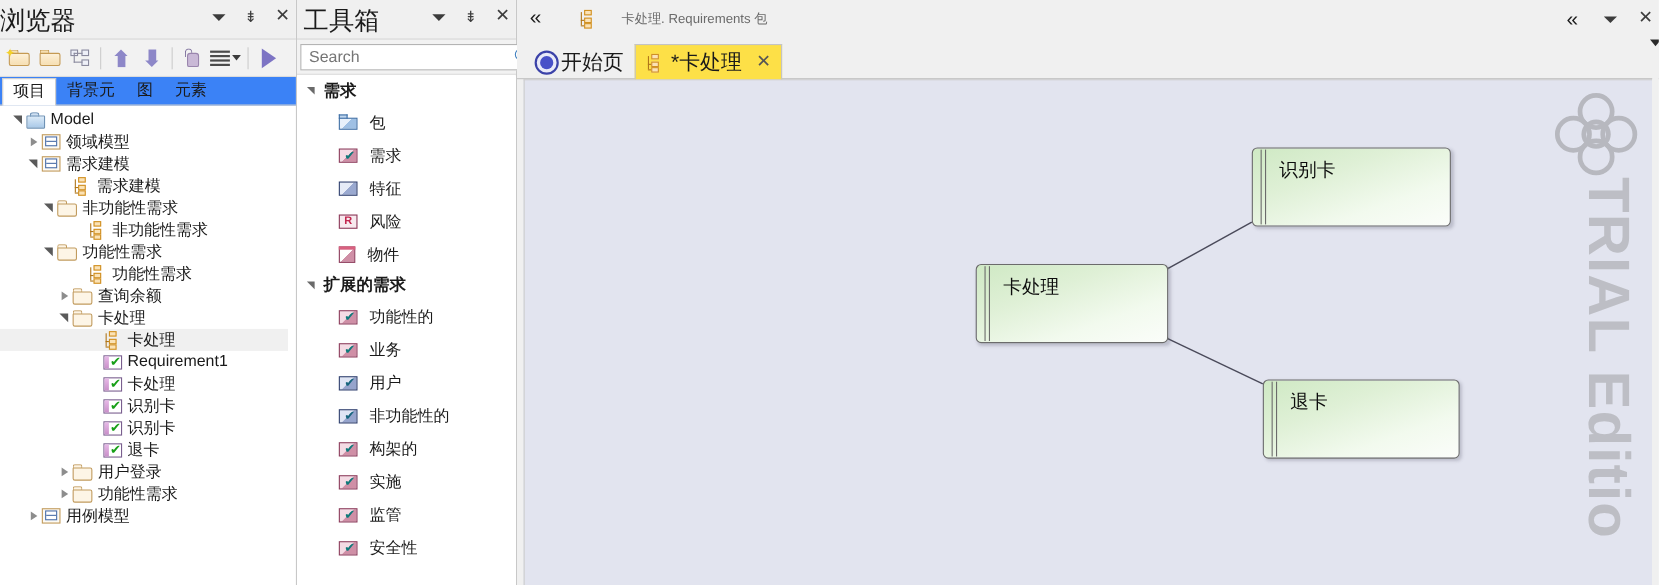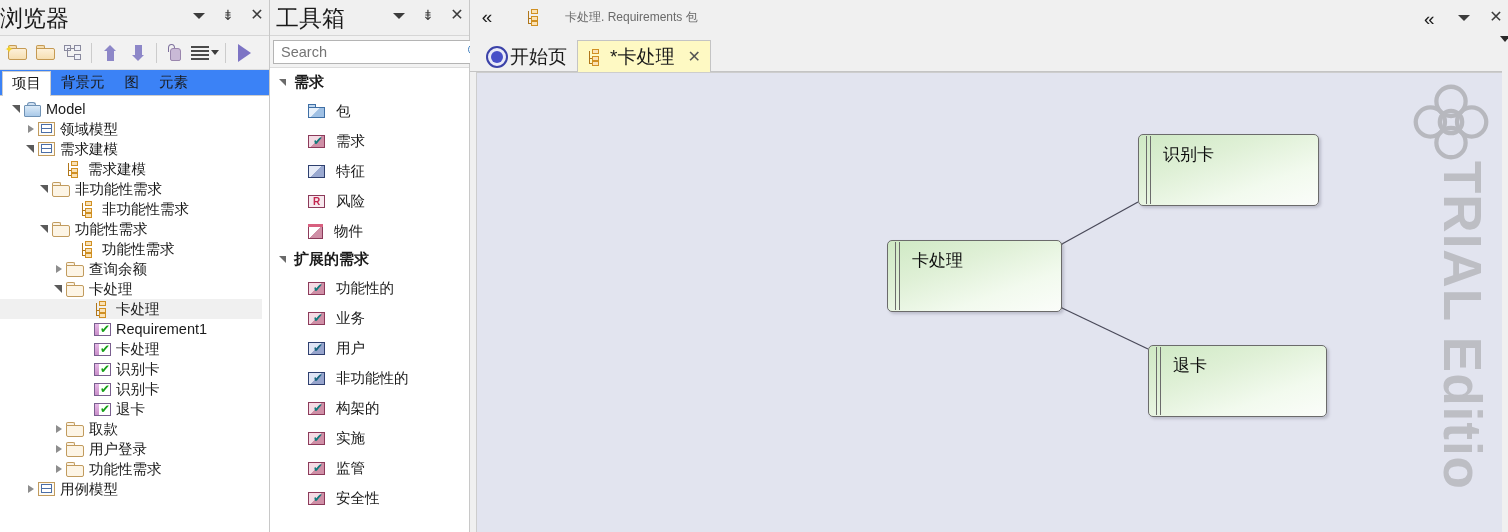--- a/index.html
+++ b/index.html
@@ -251,21 +251,21 @@
   }
   .tabs-row::after {
     content:""; position:absolute; left:0; bottom:0; width:100%; height:1px; background:#c4c4c4;
   }
   .doc-tab {
     display:flex; align-items:center; height:32px; padding: 0 9px;
     font-size: 19px; color:#1a1a1a; white-space:nowrap; cursor:pointer;
     border: 1px solid transparent; border-bottom:none;
     position:relative; z-index: 2;
   }
-  .doc-tab.active { background:#fef9c3; border-color:#c4c4c4; }
+  .doc-tab.active { background:#fde047; border-color:#c4c4c4; }
   .tab-close { margin-left: 13px; font-size: 16px; color:#555; cursor:pointer; line-height:16px; }
   .ico-start { width:22px;height:22px;position:relative;margin-right:2px; }
   .ico-start .o { position:absolute;left:0;top:0;width:22px;height:22px;border-radius:50%;border:2px solid #3b42a8;background:#e9eaf8;}
   .ico-start .i { position:absolute;left:5px;top:5px;width:12px;height:12px;border-radius:50%;background:#4850c8;}
 
   
   #canvas {
     position:absolute; left:6px; top:72px; width:1026px; height:460px;
     background:#e2e4ef; border-left:1px solid #cdcdcd; border-top:1px solid #cdcdcd;
     overflow:hidden;
@@ -550,31 +550,20 @@
         </div>
         <div class="tree-row">
           <span style="flex: 0 0 80px;"></span>
           <span class="tw-expander"></span>
           <span class="ti ico-req" style="position: relative;">
             <span class="bx"></span>
             <span class="lft"></span>
             <span class="ck">✔</span>
           </span>
           <span>退卡</span>
-        </div>
-        <div class="tree-row">
-          <span style="flex: 0 0 52px;"></span>
-          <span class="tw-expander">
-            <span class="exp-collapsed"></span>
-          </span>
-          <span class="ti ico-folder" style="position: relative;">
-            <span class="ft"></span>
-            <span class="fb"></span>
-          </span>
-          <span>取款</span>
         </div>
         <div class="tree-row">
           <span style="flex: 0 0 52px;"></span>
           <span class="tw-expander">
             <span class="exp-collapsed"></span>
           </span>
           <span class="ti ico-folder" style="position: relative;">
             <span class="ft"></span>
             <span class="fb"></span>
           </span>

